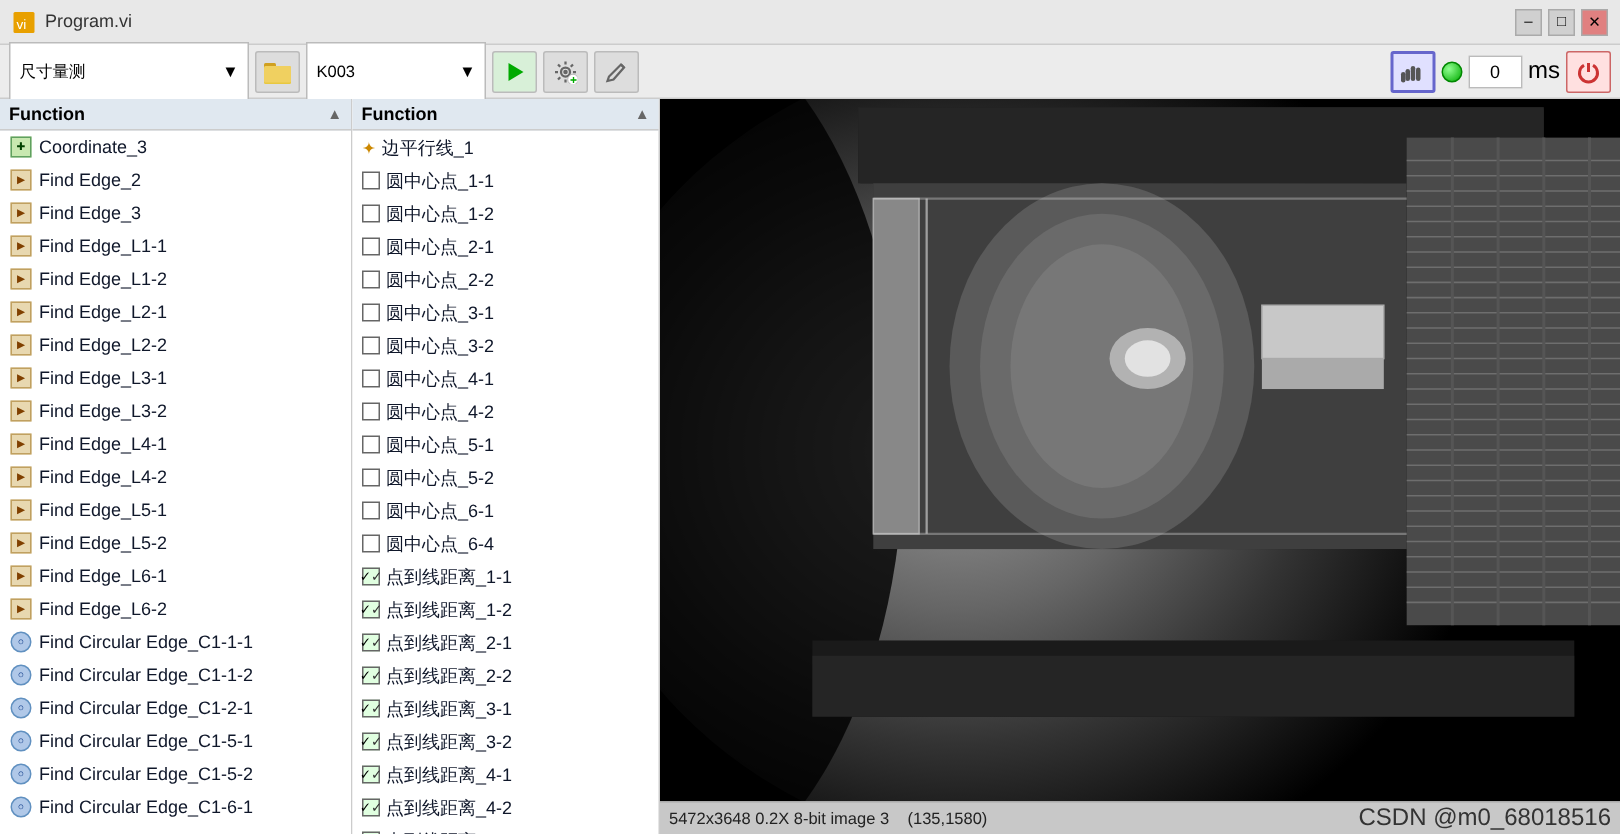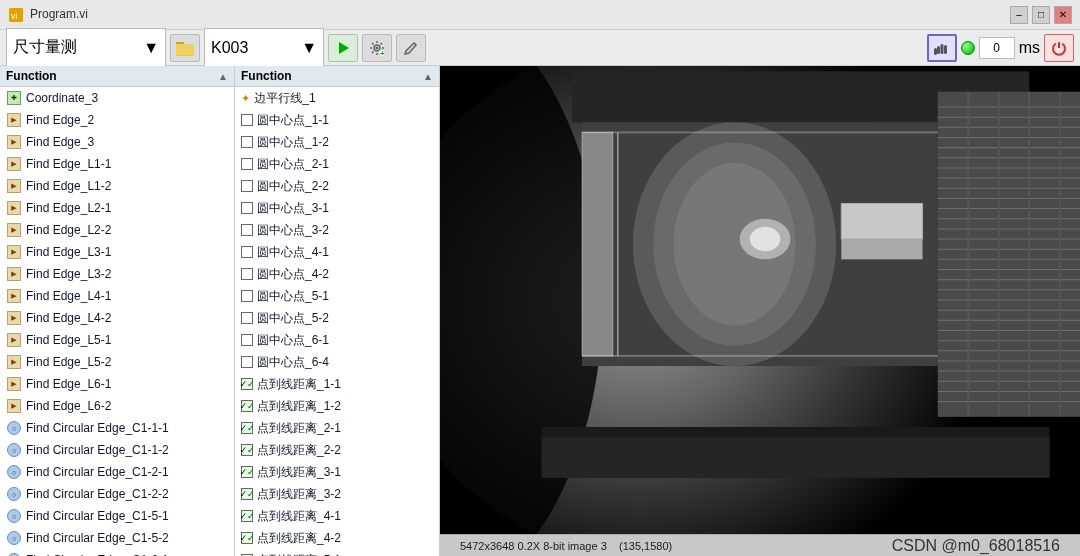--- a/index.html
+++ b/index.html
@@ -67,21 +67,21 @@
       display: flex;
       align-items: center;
       justify-content: center;
       font-size: 14px;
     }
     .dropdown {
       border: 1px solid #bbb;
       background: white;
       height: 40px;
       padding: 0 6px;
-      font-size: 16px;
+      font-size: 11px;
       min-width: 120px;
       display: flex;
       align-items: center;
       justify-content: space-between;
       cursor: pointer;
     }
     .ms-indicator {
       display: flex;
       align-items: center;
       gap: 4px;
@@ -263,21 +263,21 @@
     .image-area {
       flex: 1;
       position: relative;
       overflow: hidden;
     }
     .status-bar {
       background: #c8c8c8;
       height: 22px;
       display: flex;
       align-items: center;
-      padding: 0 20px;
+      padding: 0 6px;
       font-size: 11px;
       border-top: 1px solid #aaa;
     }
     .status-left {
       flex: 1;
       color: #222;
     }
     .status-right {
       color: #333;
       font-size: 16px;
@@ -501,26 +501,20 @@
           <div class="list-item-icon">
             <div class="icon-circle" style="font-size:7px;">○</div>
           </div>
           <span class="item-text">Find Circular Edge_C1-1-2</span>
         </div>
         <div class="list-item">
           <div class="list-item-icon">
             <div class="icon-circle" style="font-size:7px;">○</div>
           </div>
           <span class="item-text">Find Circular Edge_C1-2-1</span>
-        </div>
-        <div class="list-item">
-          <div class="list-item-icon">
-            <div class="icon-circle" style="font-size:7px;">○</div>
-          </div>
-          <span class="item-text">Find Circular Edge_C1-2-2</span>
         </div>
         <div class="list-item">
           <div class="list-item-icon">
             <div class="icon-circle" style="font-size:7px;">○</div>
           </div>
           <span class="item-text">Find Circular Edge_C1-5-1</span>
         </div>
         <div class="list-item">
           <div class="list-item-icon">
             <div class="icon-circle" style="font-size:7px;">○</div>

